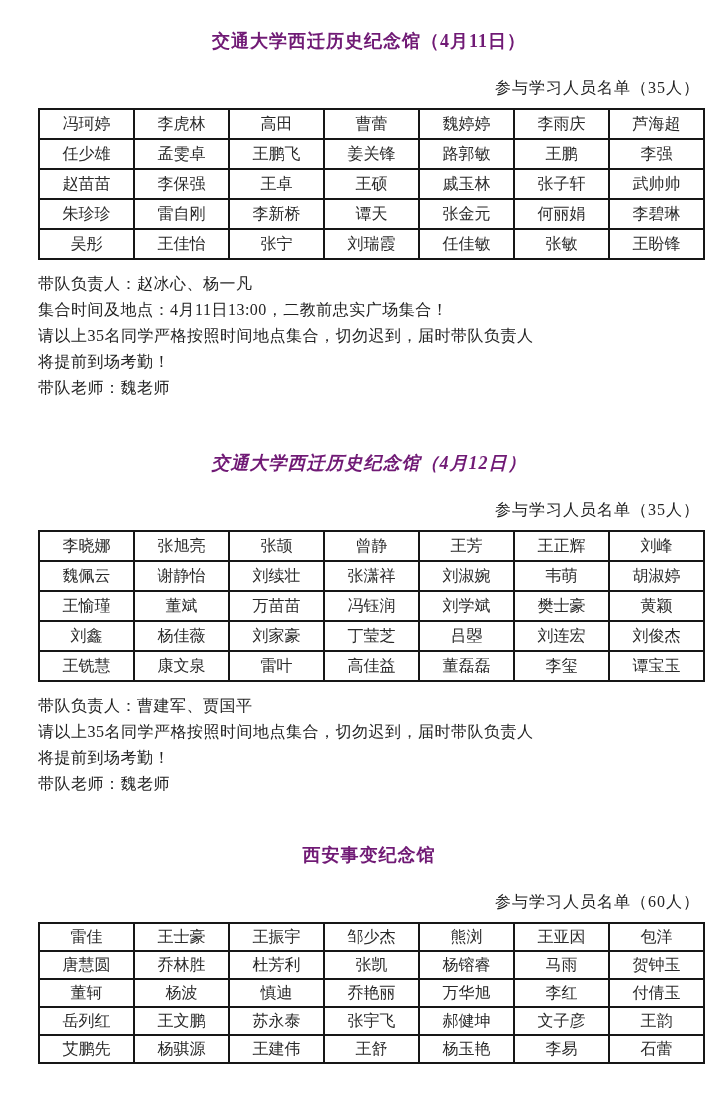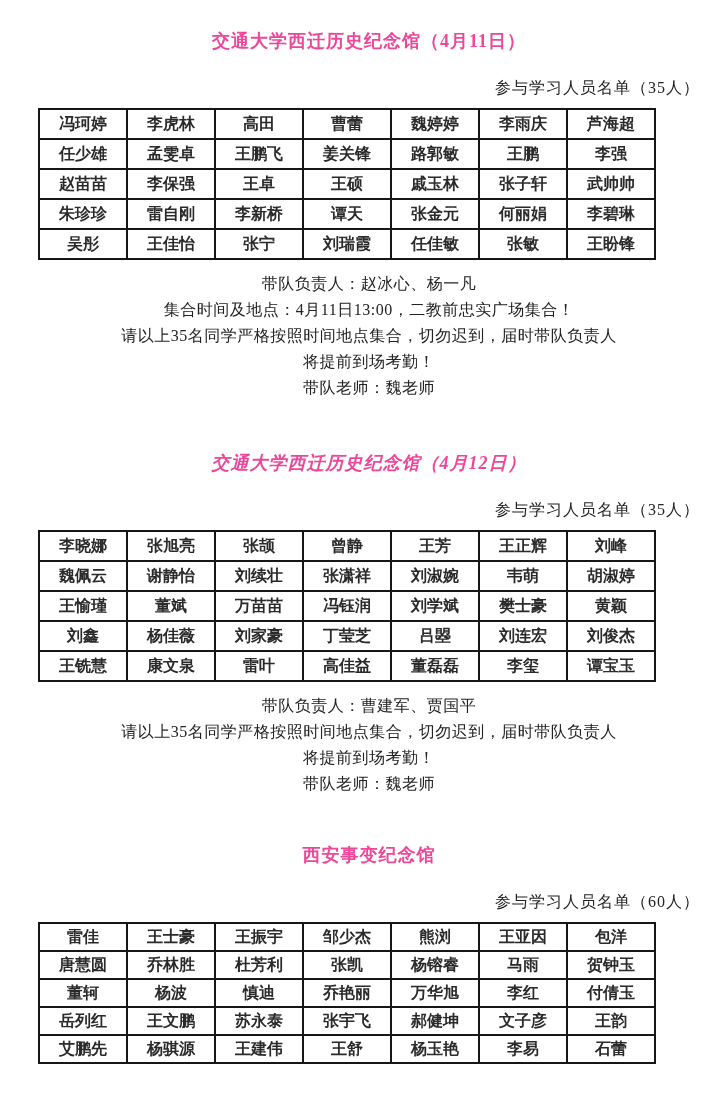--- a/index.html
+++ b/index.html
@@ -15,38 +15,37 @@
   .page {
     width: 725px;
     height: 1101px;
     padding: 0 25px 0 38px;
   }
   .section-title {
     text-align: center;
     font-weight: bold;
     font-size: 18px;
     letter-spacing: 1px;
-    color: #ec4899;
+    color: #701a75;
   }
   .title-1 { padding-top: 29px; }
   .title-2 { padding-top: 50px; font-style: italic; }
   .title-3 { padding-top: 46px; }
   .subtitle {
     font-size: 16px;
     margin-top: 25px;
     margin-bottom: 9px;
     letter-spacing: 1px;
     color: #222;
     text-align: right;
   }
   table.name-table {
     border-collapse: collapse;
-    width: 618px;
+    width: 667px;
     table-layout: fixed;
-    font-weight: bold;
   }
   table.name-table td {
     border: 2px solid #161616;
     text-align: center;
     vertical-align: middle;
     font-size: 16px;
     color: #2a2a2a;
     padding: 0;
     overflow: hidden;
     white-space: nowrap;
@@ -56,21 +55,20 @@
   .notes {
     margin-top: 11px;
     font-size: 16px;
     letter-spacing: 0.5px;
     color: #222;
   }
   .notes .note-line {
     line-height: 26px;
     height: 26px;
     white-space: nowrap;
-    text-align: center;
   }
 </style>
 </head>
 <body>
 
 <div class="page">
 
   <div>
     <div class="section-title title-1">交通大学西迁历史纪念馆（4月11日）</div>
     <div class="subtitle">参与学习人员名单（35人）</div>

